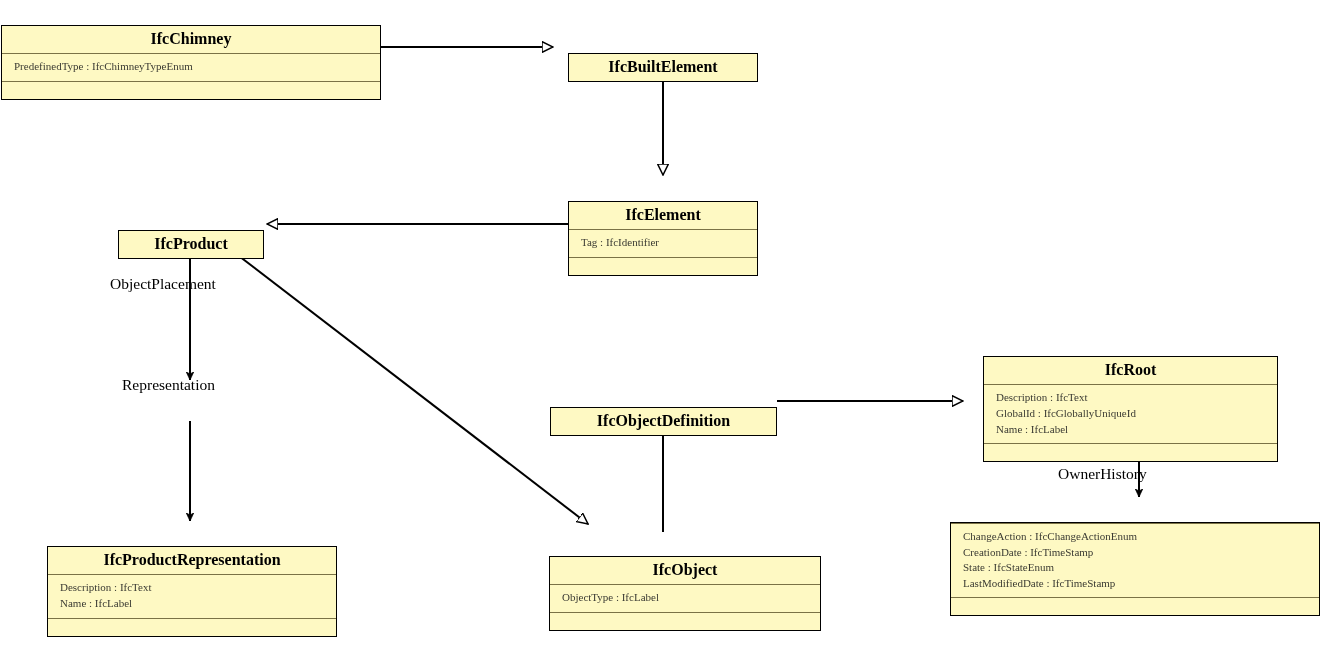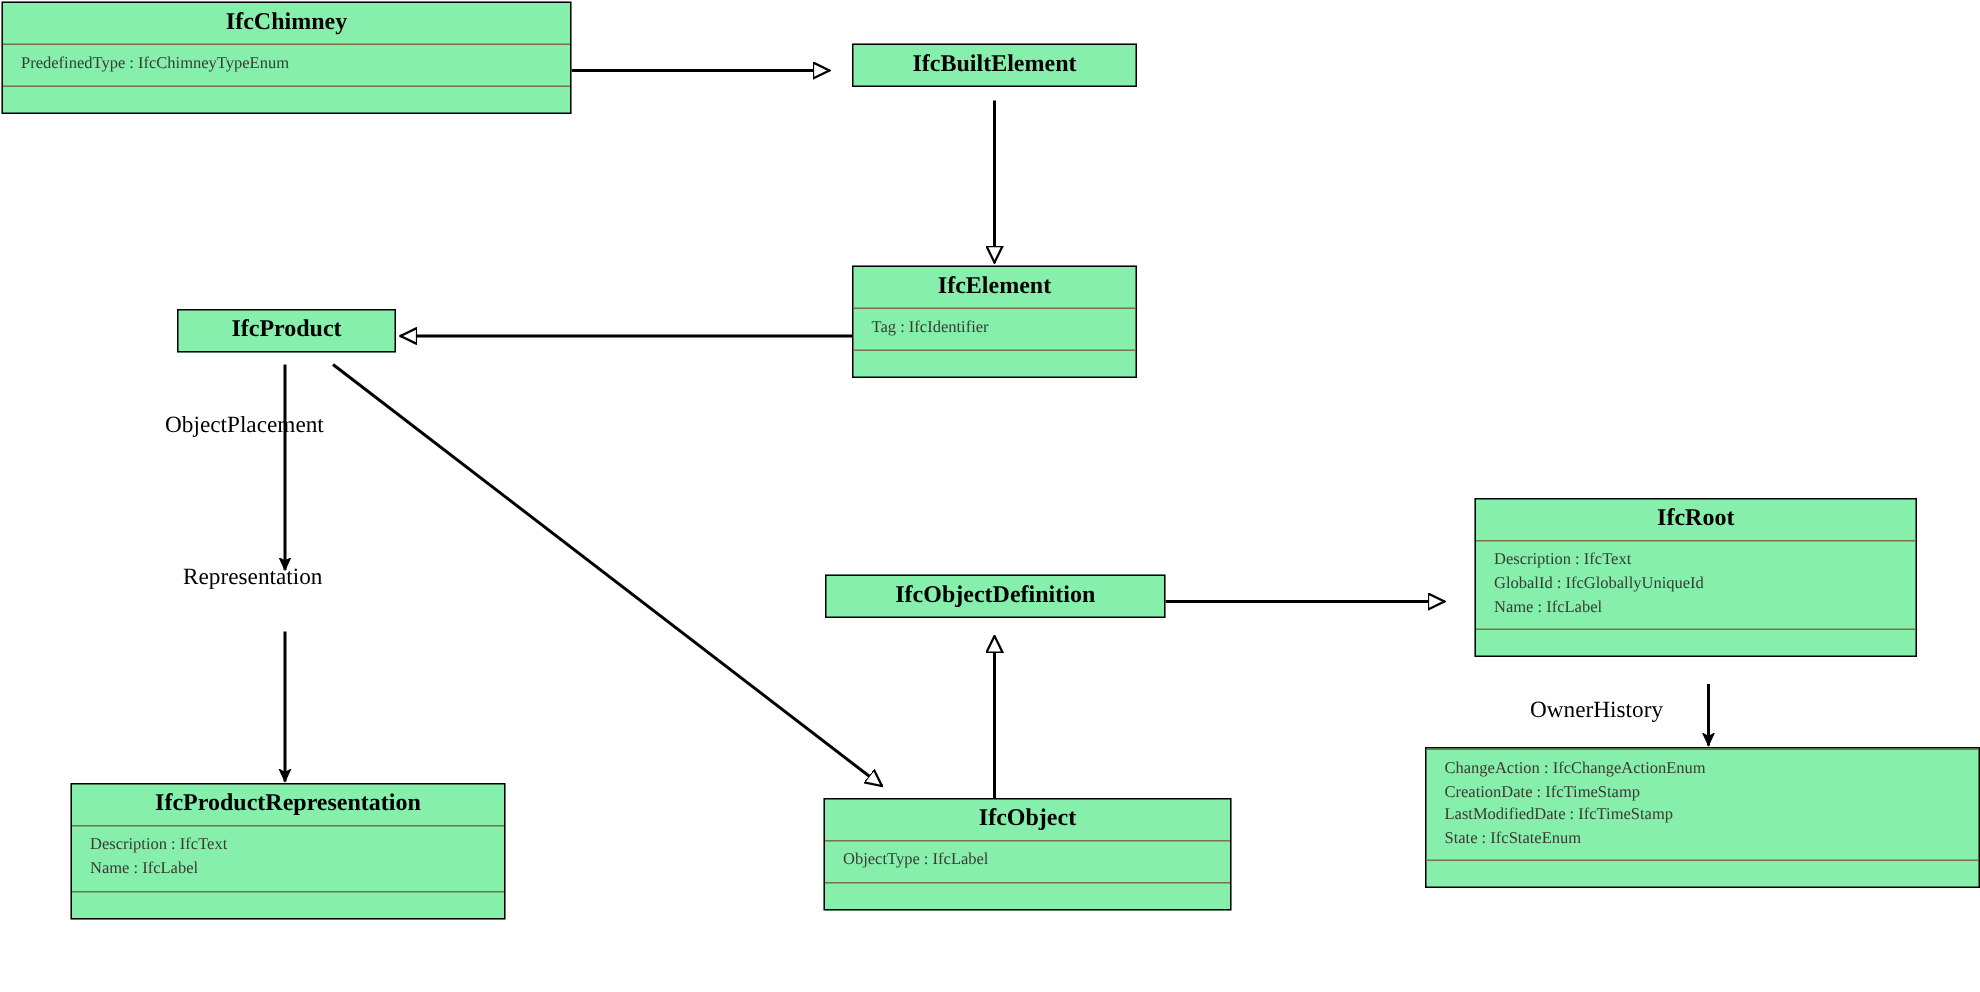--- a/index.html
+++ b/index.html
@@ -24,23 +24,24 @@
     top: 0;
     width: 1320px;
     height: 661px;
     pointer-events: none;
   }
 
   
   .uml-class {
     position: absolute;
     box-sizing: border-box;
-    background: #86efac;
+    background: #fef9c3;
     border: 1.6px solid #000000;
     z-index: 3;
+    margin-top: 24px;
   }
   .uml-title {
     text-align: center;
     font-weight: bold;
     font-size: 16px;
     color: #000000;
     padding: 4px 10px 5px 10px;
     line-height: 1.15;
     white-space: nowrap;
   }
@@ -187,26 +188,26 @@
     </div>
     <div class="uml-sep"></div>
     <div class="uml-ops"></div>
   </div>
 
   <div class="uml-class" style="left:950px; top:498px; width:370px;">
     <div class="uml-sep"></div>
     <div class="uml-attrs">
       <div class="uml-attr">ChangeAction : IfcChangeActionEnum</div>
       <div class="uml-attr">CreationDate : IfcTimeStamp</div>
+      <div class="uml-attr">State : IfcStateEnum</div>
       <div class="uml-attr">LastModifiedDate : IfcTimeStamp</div>
-      <div class="uml-attr">State : IfcStateEnum</div>
     </div>
     <div class="uml-sep"></div>
     <div class="uml-ops"></div>
   </div>
 
   <div class="edge-label" style="left:110px; top:276px;">ObjectPlacement</div>
 
   <div class="edge-label" style="left:122px; top:377px;">Representation</div>
 
-  <div class="edge-label" style="left:1020px; top:466px;text-align:right;">OwnerHistory</div>
+  <div class="edge-label" style="left:1058px; top:466px;text-align:right;">OwnerHistory</div>
 
 </div>
 
 </body></html>

